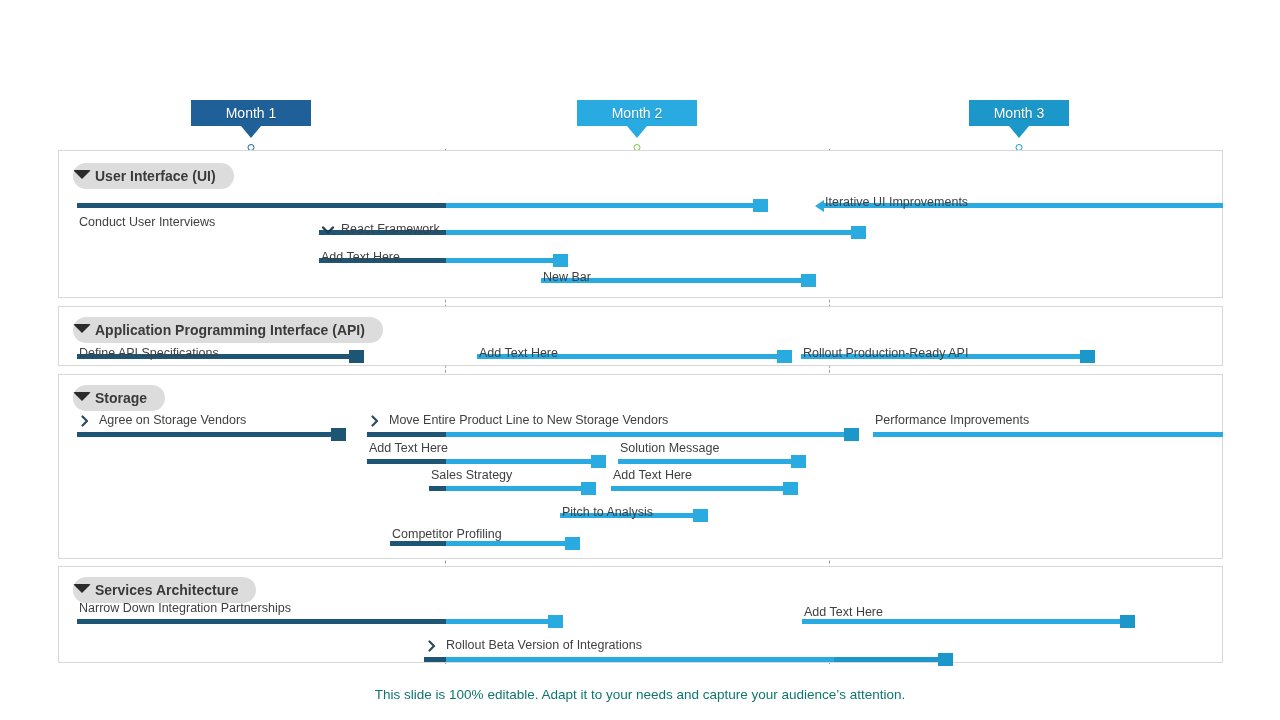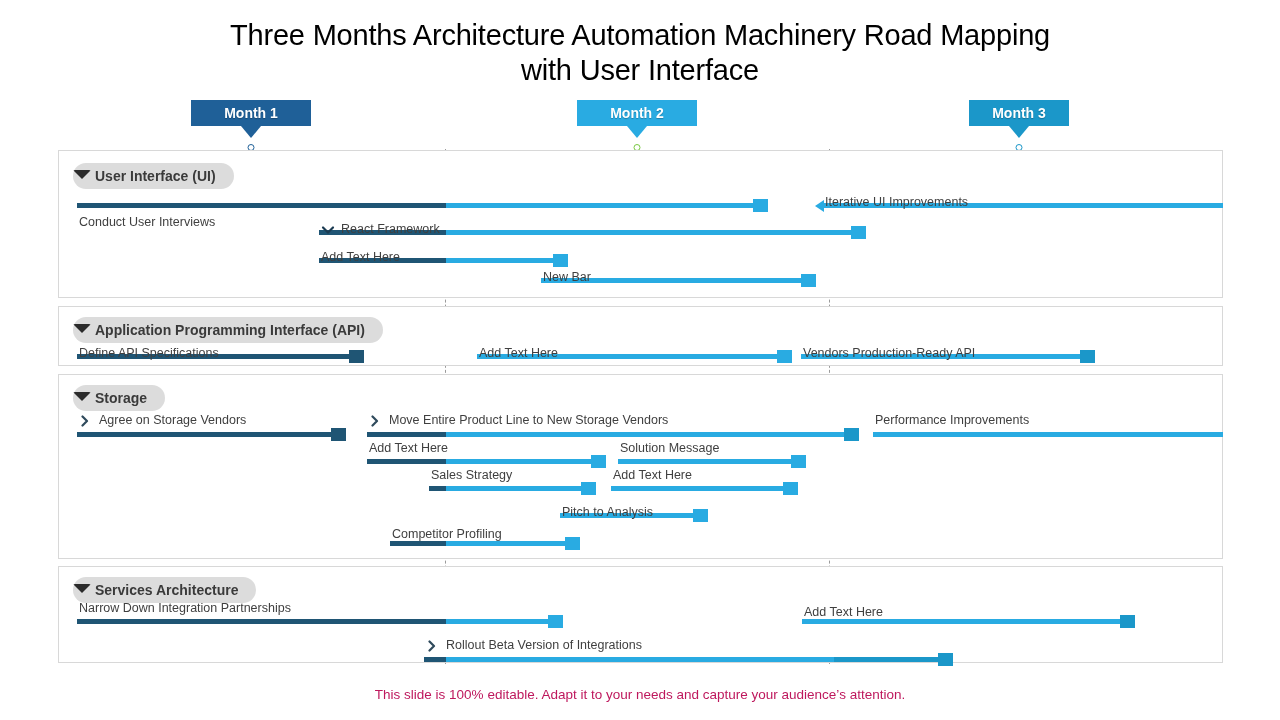--- a/index.html
+++ b/index.html
@@ -31,21 +31,21 @@
 
   
   .month-marker { position: absolute; }
   .month-badge {
     position: relative;
     height: 26px;
     padding: 0 16px;
     display: flex; align-items: center; justify-content: center;
     color: #ffffff;
     font-size: 14px;
-    font-weight: bold;
+    font-weight: normal;
     white-space: nowrap;
     text-shadow: 0 1px 1px rgba(0,0,0,0.25);
   }
   .month-badge::after {
     content: "";
     position: absolute;
     left: 50%; top: 100%;
     transform: translateX(-50%);
     width: 0; height: 0;
     border-left: 10px solid transparent;
@@ -152,32 +152,28 @@
     line-height: 1;
   }
 
   
   .footer {
     position: absolute;
     left: 0; top: 687px;
     width: 1280px;
     text-align: center;
     font-size: 13.5px;
-    color: #be185d;
+    color: #0f766e;
   }
 </style>
 <style>.mk0 .month-badge::after{border-top-color:#1F6098;}</style><style>.mk1 .month-badge::after{border-top-color:#29ABE2;}</style><style>.mk2 .month-badge::after{border-top-color:#1B97C9;}</style></head>
 <body>
 
 <div id="slide">
 
-  <div class="title">
-    <span>Three Months Architecture Automation Machinery Road Mapping</span><br>
-    <span>with User Interface</span>
-  </div>
 
   <div id="markers">
       <div class="month-marker mk0" style="left: 191px; top: 100px; width: 120px;">
         <div class="month-badge" style="background: rgb(31, 96, 152); --c: #1F6098;">Month 1</div>
         <div class="month-dot" style="border: 1.5px solid rgb(31, 96, 152);"></div>
       </div>
       <div class="month-marker mk1" style="left: 577px; top: 100px; width: 120px;">
         <div class="month-badge" style="background: rgb(41, 171, 226); --c: #29ABE2;">Month 2</div>
         <div class="month-dot" style="border: 1.5px solid rgb(122, 201, 67);"></div>
       </div>
@@ -238,21 +234,21 @@
         <div class="tasklabel" style="left: 20px; top: 39px;">Define API Specifications</div>
         <div class="barrow" style="left: 0px; top: 47px; width: 1163px; height: 5px;">
           <div class="seg navy" style="left: 18px; width: 285px;"></div>
           <div class="cap navy" style="left: 290px;"></div>
         </div>
         <div class="tasklabel" style="left: 420px; top: 39px;">Add Text Here</div>
         <div class="barrow" style="left: 0px; top: 47px; width: 1163px; height: 5px;">
           <div class="seg cyan" style="left: 418px; width: 313px;"></div>
           <div class="cap cyan" style="left: 718px;"></div>
         </div>
-        <div class="tasklabel" style="left: 744px; top: 39px;">Vendors Production-Ready API</div>
+        <div class="tasklabel" style="left: 744px; top: 39px;">Rollout Production-Ready API</div>
         <div class="barrow" style="left: 0px; top: 47px; width: 1163px; height: 5px;">
           <div class="seg cyan" style="left: 742px; width: 292px;"></div>
           <div class="cap teal" style="left: 1021px;"></div>
         </div>
       </div>
       <div class="panel" style="top: 374px; height: 185px;">
         <div class="sect-head" style="top: 10px;">
           <span class="caret-icon"></span>
           <span class="sect-pill">Storage</span>
         </div>

